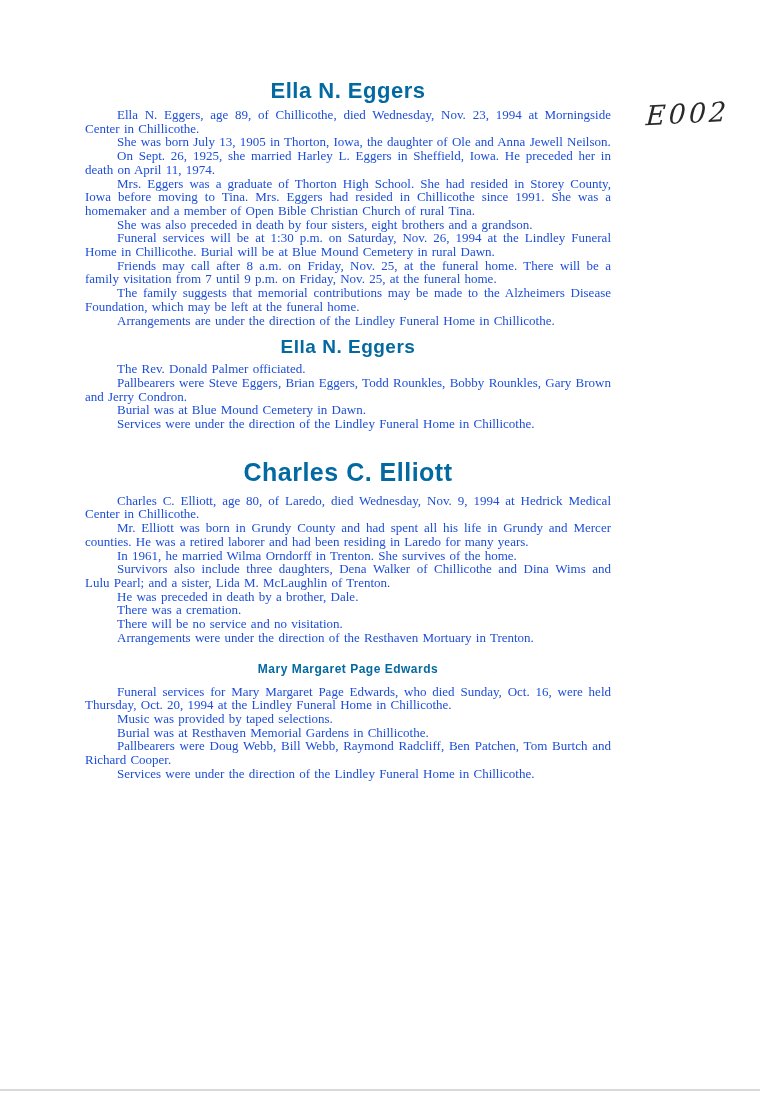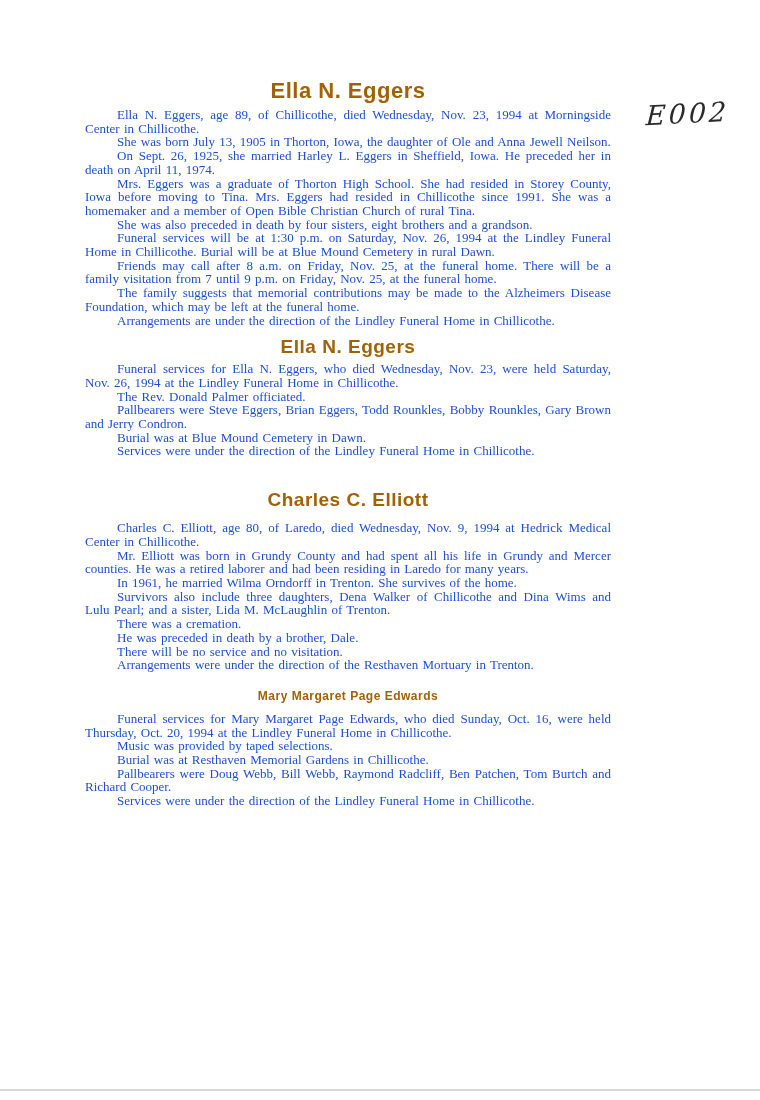--- a/index.html
+++ b/index.html
@@ -21,27 +21,27 @@
     top: 78px;
     width: 526px;
   }
   .obit-section {
     margin: 0;
   }
   .obit-title {
     font-family: "Liberation Sans", sans-serif;
     font-weight: bold;
     text-align: center;
-    color: #a16207;
+    color: #0369a1;
     margin: 0 0 4px 0;
     letter-spacing: 0.5px;
   }
   .title-lg   { font-size: 22px; line-height: 26px; }
   .title-md   { font-size: 19px; line-height: 22px; }
-  .title-xl   { font-size: 19px; line-height: 31px; margin-bottom: 6px; }
+  .title-xl   { font-size: 25px; line-height: 31px; margin-bottom: 6px; }
   .title-md2  { font-size: 12px; line-height: 23px; }
   .gap-sm { margin-bottom: 9px; }
   .gap-lg { margin-bottom: 26px; }
   .gap-md { margin-bottom: 13px; }
   .obit-body p {
     font-family: "Liberation Serif", serif;
     font-size: 13px;
     line-height: 13.7px;
     text-align: justify;
     text-indent: 32px;
@@ -89,37 +89,36 @@
         <p>Funeral services will be at 1:30 p.m. on Saturday, Nov. 26, 1994 at the Lindley Funeral Home in Chillicothe. Burial will be at Blue Mound Cemetery in rural Dawn.</p>
         <p>Friends may call after 8 a.m. on Friday, Nov. 25, at the funeral home. There will be a family visitation from 7 until 9 p.m. on Friday, Nov. 25, at the funeral home.</p>
         <p>The family suggests that memorial contributions may be made to the Alzheimers Disease Foundation, which may be left at the funeral home.</p>
         <p>Arrangements are under the direction of the Lindley Funeral Home in Chillicothe.</p>
       </div>
     </div>
 
     <div class="obit-section gap-lg">
       <div class="obit-title title-md">Ella N. Eggers</div>
       <div class="obit-body">
-        <p>Funeral services for Ella N. Eggers, who died Wednesday, Nov. 23, were held Saturday, Nov. 26, 1994 at the Lindley Funeral Home in Chillicothe.</p>
         <p>The Rev. Donald Palmer officiated.</p>
         <p>Pallbearers were Steve Eggers, Brian Eggers, Todd Rounkles, Bobby Rounkles, Gary Brown and Jerry Condron.</p>
         <p>Burial was at Blue Mound Cemetery in Dawn.</p>
         <p>Services were under the direction of the Lindley Funeral Home in Chillicothe.</p>
       </div>
     </div>
 
     <div class="obit-section gap-md">
       <div class="obit-title title-xl">Charles C. Elliott</div>
       <div class="obit-body">
         <p>Charles C. Elliott, age 80, of Laredo, died Wednesday, Nov. 9, 1994 at Hedrick Medical Center in Chillicothe.</p>
         <p>Mr. Elliott was born in Grundy County and had spent all his life in Grundy and Mercer counties. He was a retired laborer and had been residing in Laredo for many years.</p>
         <p>In 1961, he married Wilma Orndorff in Trenton. She survives of the home.</p>
         <p>Survivors also include three daughters, Dena Walker of Chillicothe and Dina Wims and Lulu Pearl; and a sister, Lida M. McLaughlin of Trenton.</p>
+        <p>He was preceded in death by a brother, Dale.</p>
         <p>There was a cremation.</p>
-        <p>He was preceded in death by a brother, Dale.</p>
         <p>There will be no service and no visitation.</p>
         <p>Arrangements were under the direction of the Resthaven Mortuary in Trenton.</p>
       </div>
     </div>
 
     <div class="obit-section">
       <div class="obit-title title-md2">Mary Margaret Page Edwards</div>
       <div class="obit-body">
         <p>Funeral services for Mary Margaret Page Edwards, who died Sunday, Oct. 16, were held Thursday, Oct. 20, 1994 at the Lindley Funeral Home in Chillicothe.</p>
         <p>Music was provided by taped selections.</p>

